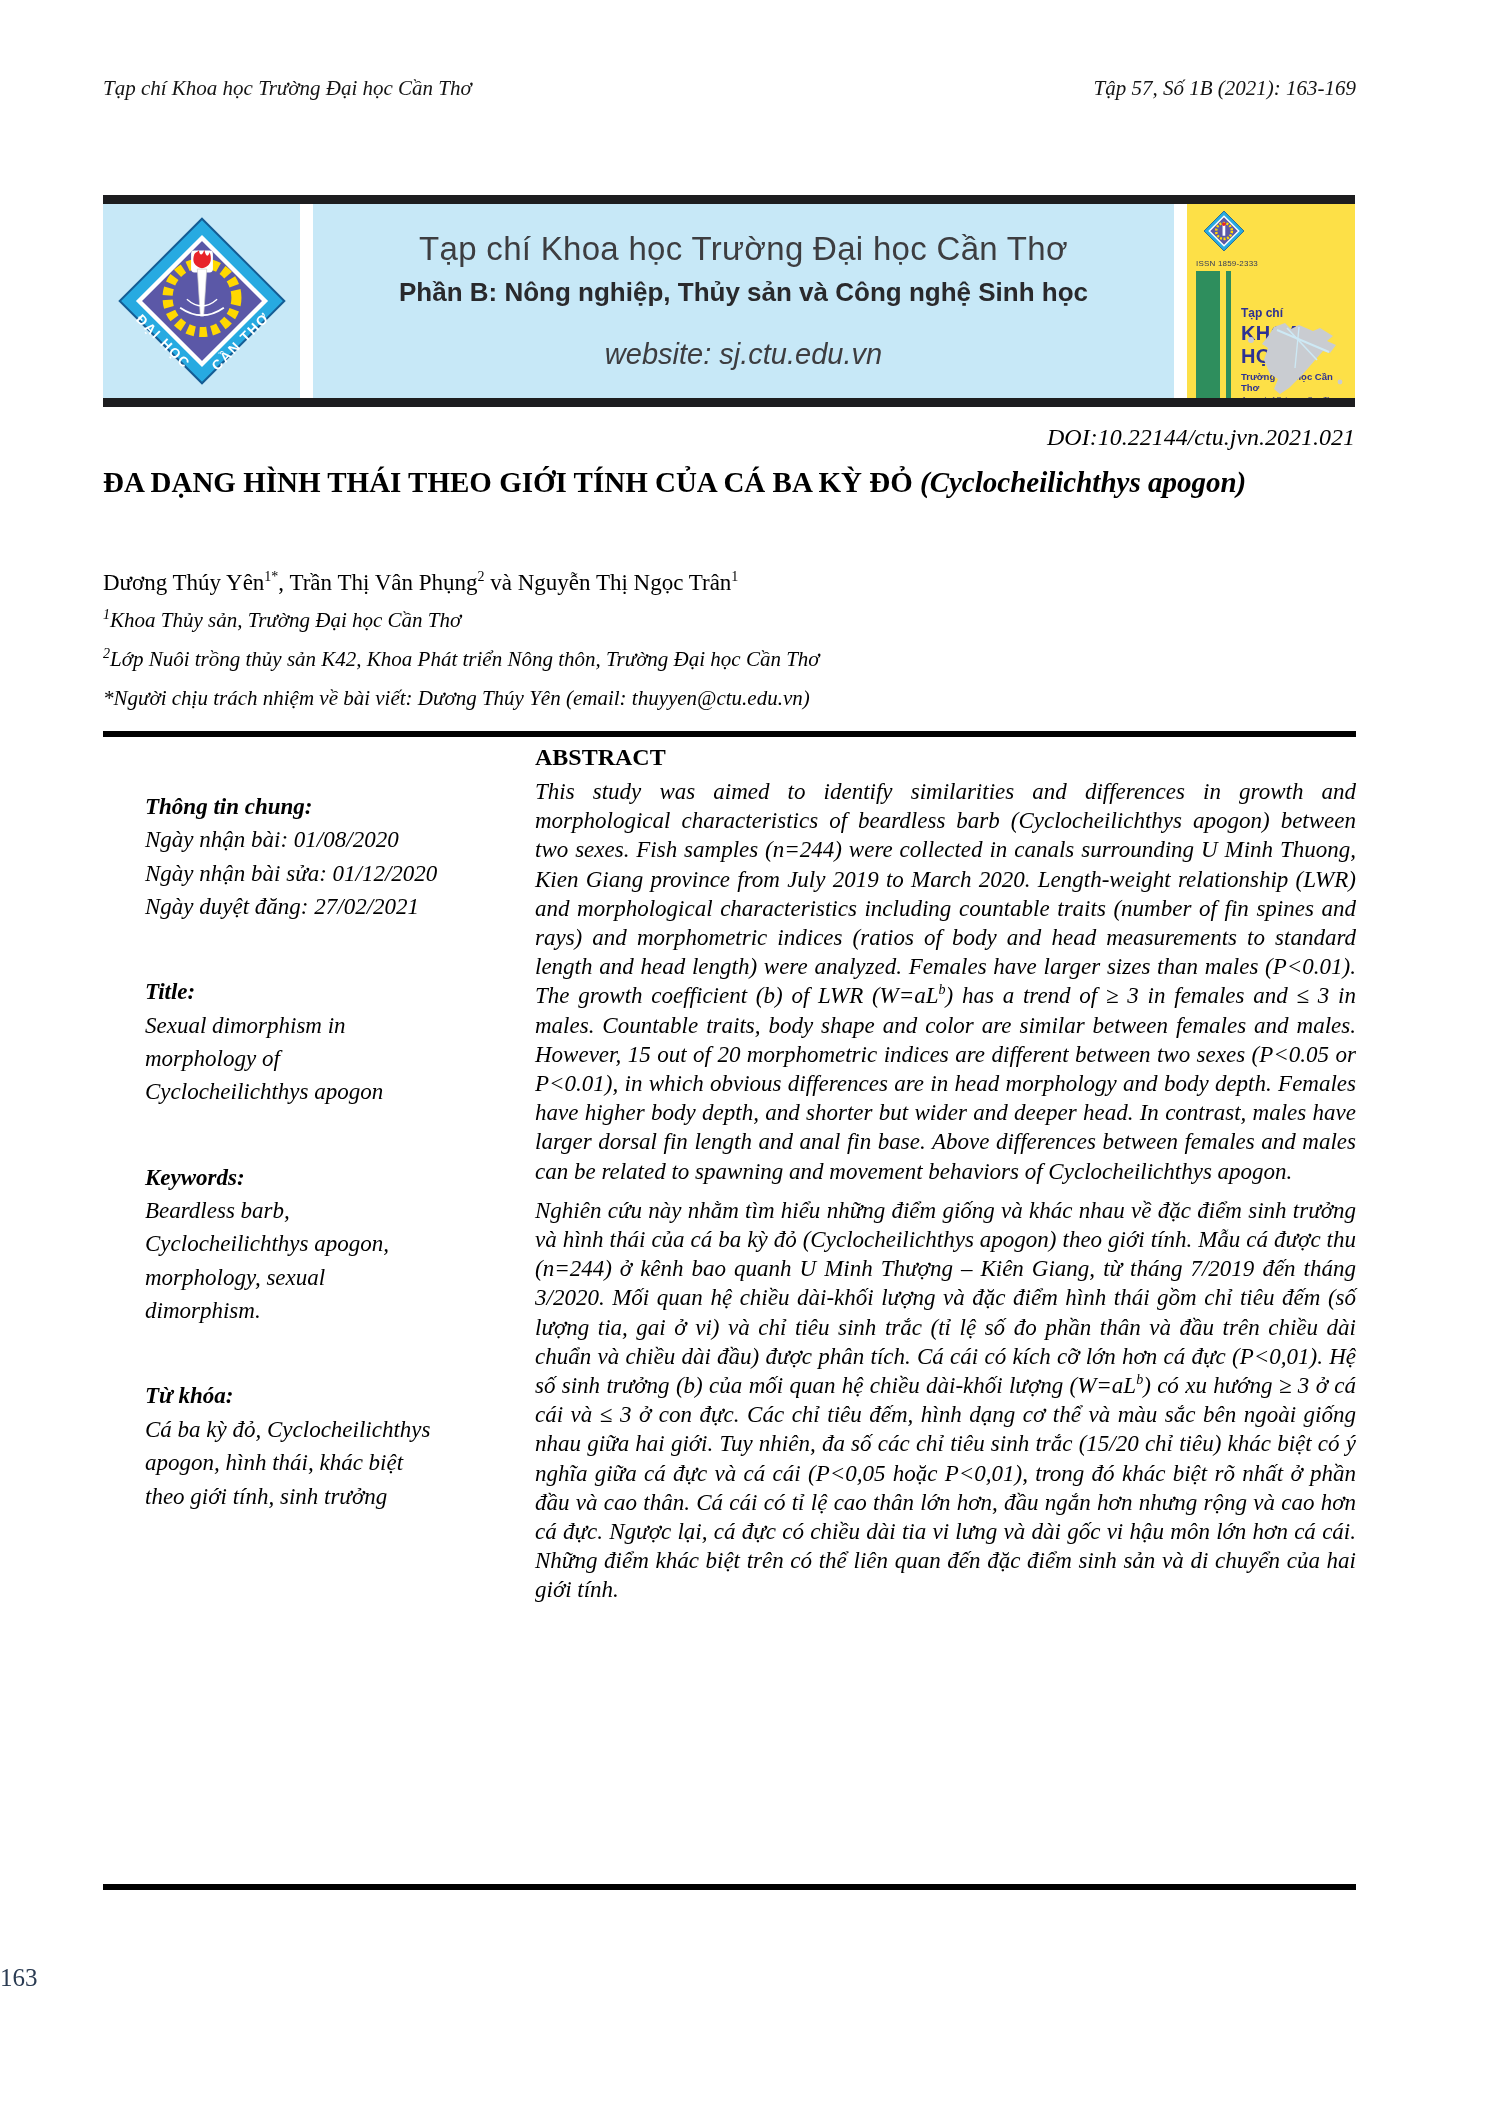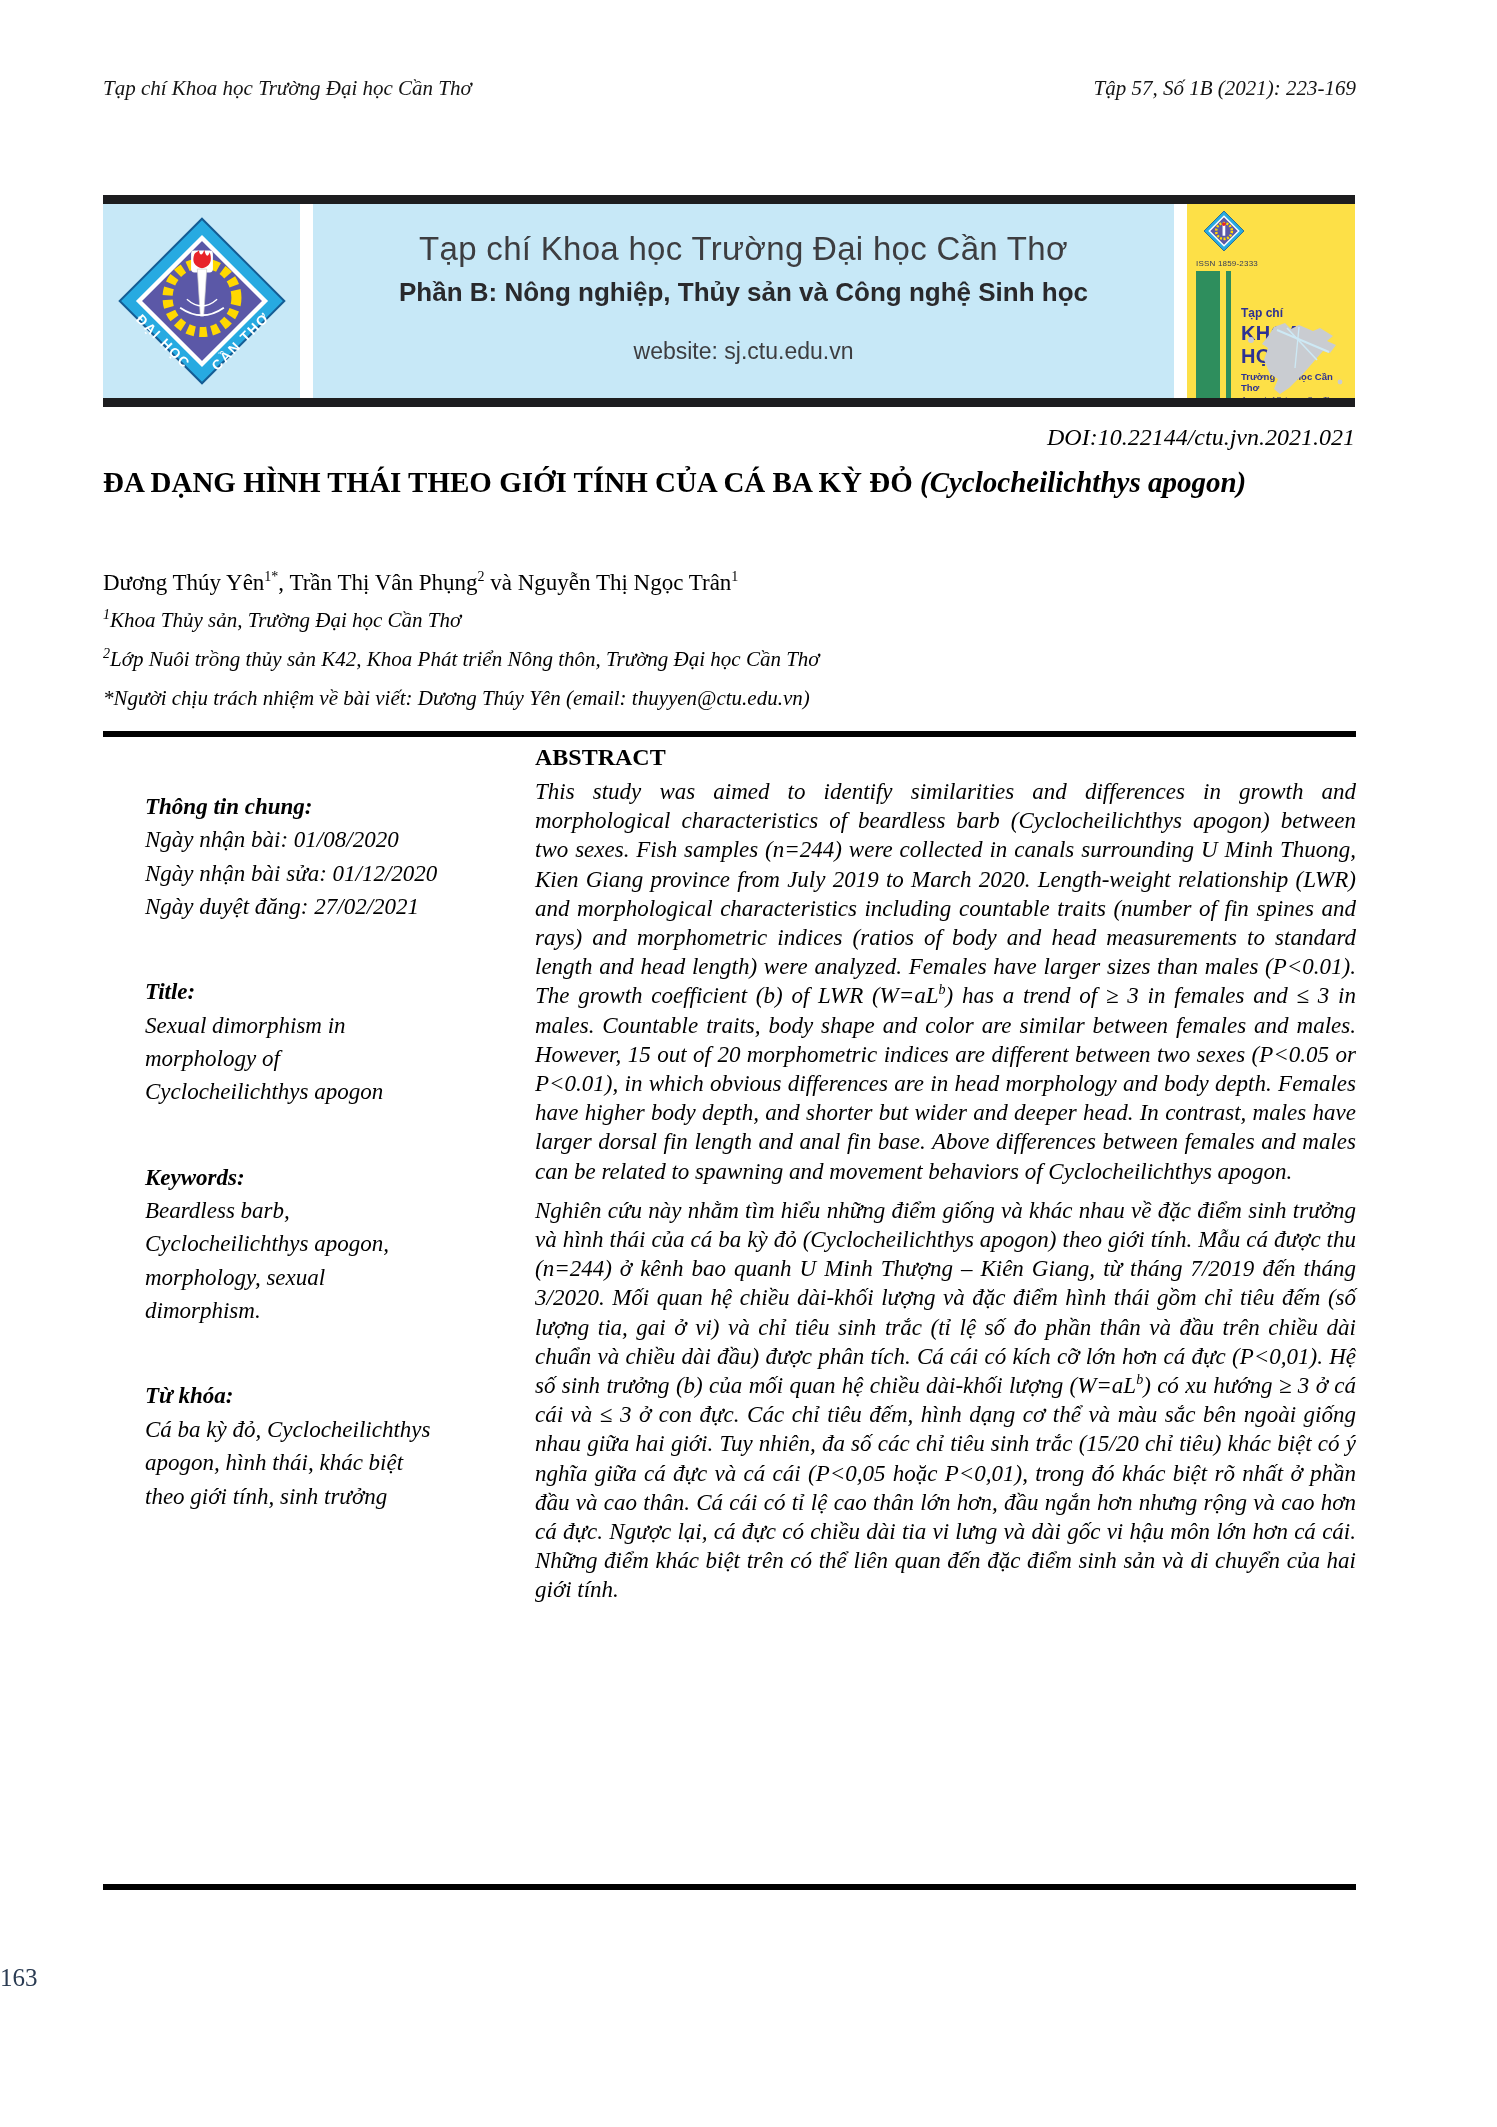--- a/index.html
+++ b/index.html
@@ -16,21 +16,21 @@
   }
 
   
   .banner { position:absolute; left:103px; top:195px; width:1252px; }
   .banner-bar { height:9px; background:#1d1d1f; }
   .banner-body { display:flex; height:194px; background:#ffffff; }
   .logo-cell { width:197px; background:#c7e8f7; display:flex; align-items:center; justify-content:center; }
   .center-cell { flex:1; background:#c7e8f7; text-align:center; padding-top:26px; margin:0 13px; box-sizing:border-box; }
   .j-title { font-family:"Liberation Sans","DejaVu Sans",sans-serif; font-size:33px; color:#3d3d40; letter-spacing:0.3px; }
   .j-section { font-family:"Liberation Sans","DejaVu Sans",sans-serif; font-size:26px; font-weight:700; color:#29292c; margin-top:9px; }
-  .j-web { font-family:"Liberation Sans","DejaVu Sans",sans-serif; font-size:23px; color:#3d3d40; margin-top:30px; }
+  .j-web { font-family:"Liberation Sans","DejaVu Sans",sans-serif; font-style:italic; font-size:29px; color:#3d3d40; margin-top:30px; }
 
   
   .cover-cell { width:168px; background:#fde047; position:relative; overflow:hidden;
     font-family:"Liberation Sans","DejaVu Sans",sans-serif; }
   .cover-issn { position:absolute; left:9px; top:55px; font-size:8px; color:#333a58; letter-spacing:0.2px; }
   .cover-bar-wide { position:absolute; left:9px;  top:67px; bottom:0; width:24px; background:#2e8e5d; }
   .cover-bar-thin { position:absolute; left:39px; top:67px; bottom:0; width:5px;  background:#2e8e5d; }
   .cover-text { position:absolute; left:54px; top:70px; width:110px; color:#2d3193; text-align:left;margin-top:32px; }
   .ct1 { font-size:12px; font-weight:700; }
   .ct2 { font-size:20px; font-weight:800; letter-spacing:0.4px; margin-top:2px; }
@@ -66,21 +66,21 @@
 
   .page-num { position:absolute; left:0; top:1964px; width:100%; font-size:25px; color:#2a3b52; }
 </style>
 </head>
 <body>
 
 <div class="page">
 
   <div class="running-header">
     <span>Tạp chí Khoa học Trường Đại học Cần Thơ</span>
-    <span>Tập 57, Số 1B (2021): 223-169</span>
+    <span>Tập 57, Số 1B (2021): 163-169</span>
   </div>
 
   <div class="banner">
     <div class="banner-bar"></div>
     <div class="banner-body">
 
       <div class="logo-cell">
         <svg width="168" height="168" viewBox="0 0 100 100">
           <polygon points="50,1 99,50 50,99 1,50" fill="#27aae1" stroke="#155c94" stroke-width="1.2"></polygon>
           <polygon points="50,12.5 87.5,50 50,87.5 12.5,50" fill="#5b58a7" stroke="#ffffff" stroke-width="2.6"></polygon>

